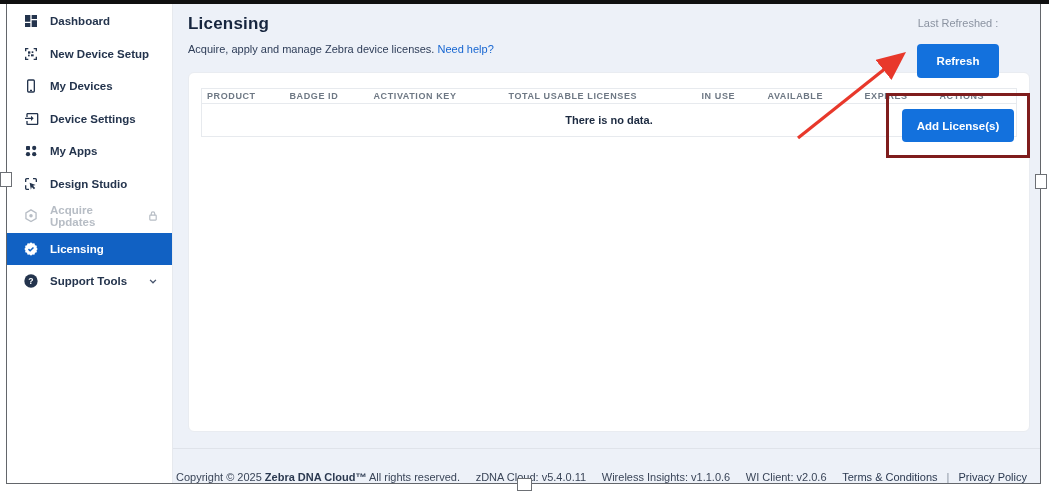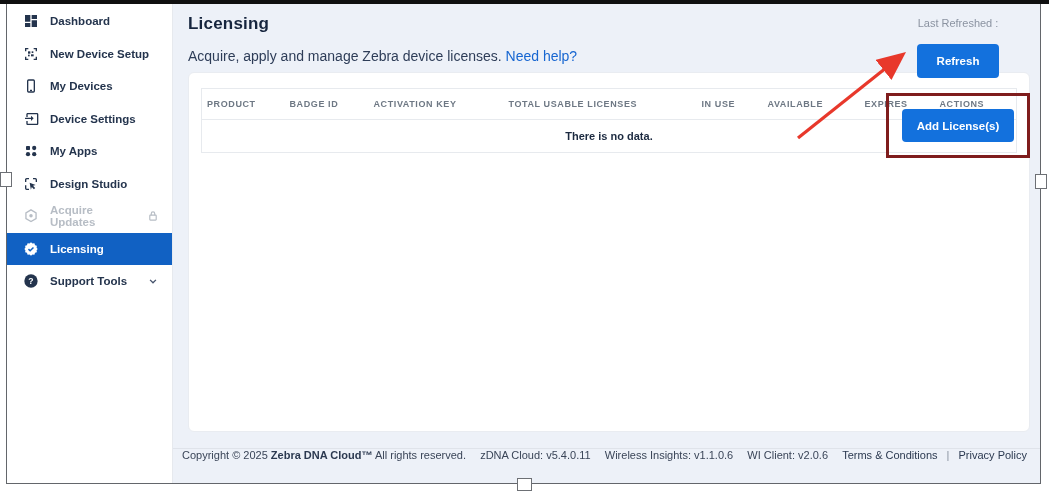--- a/index.html
+++ b/index.html
@@ -21,42 +21,42 @@
   .side-item.disabled { color:#b7bdc5; cursor:default; }
   .side-item.active { background:#1161c3; color:#fff; }
   .trail { margin-left:auto; display:flex; align-items:center; }
   .trail svg { width:14px; height:14px; }
 
   
   .main { flex:1; background:#edf1f8; display:flex; flex-direction:column; position:relative; }
 
   .page-header { height:68px; position:relative; padding:10px 0 0 15px; }
   .page-title { font-size:17px; font-weight:bold; color:#16253e; letter-spacing:.2px; }
-  .page-sub { margin-top:14px; font-size:14px; color:#2e3d58; }
+  .page-sub { margin-top:9px; font-size:11px; color:#2e3d58; }
   .help-link { color:#1766d1; text-decoration:none; cursor:pointer; }
 
   .actions { position:absolute; top:13px; right:10px; display:flex; align-items:center; gap:15px;flex-direction:column; }
   .last-refreshed { font-size:11px; color:#8b93a1; }
   .btn { border:none; border-radius:4px; background:#1371dd; color:#fff; font-family:inherit;
          font-size:11.5px; font-weight:bold; cursor:pointer; }
   .btn-refresh { width:82px; height:34px; }
   .btn-add { width:112px; height:33px; }
   .annot-box { border:3px solid #7f1d1d; padding:13px; background:transparent; }
 
   
   .card { margin:0 10px 0 15px; height:360px; background:#fff; border:1px solid #e9ecf1; border-radius:6px;
           padding:15px 12px; }
   table { width:100%; border-collapse:collapse; border:1px solid #e7eaee; }
   th { font-size:9px; font-weight:bold; letter-spacing:.6px; color:#6e7884; text-align:left;
-       padding:10px 5px; border-bottom:1px solid #e7eaee; white-space:nowrap; }
+       padding:2px 5px; border-bottom:1px solid #e7eaee; white-space:nowrap; }
   td.empty-cell { text-align:center; font-size:11px; font-weight:bold; color:#1c2a40; padding:10px 0; height:33px; }
 
   
-  .app-footer { margin-top:16px; border-top:1px solid #dfe3ea; height:35px; display:flex; align-items:flex-start;
-                font-size:11px; color:#3a4558; padding:0 13px 0 9px; justify-content:space-between; gap:0; white-space:nowrap; }
+  .app-footer { margin-top:16px; border-top:1px solid #dfe3ea; height:35px; display:flex; align-items:flex-end;
+                font-size:11px; color:#3a4558; padding:0 13px 0 3px; justify-content:space-between; gap:0; white-space:nowrap; }
   .brand-bold { font-weight:bold; color:#2b3950; }
   .foot-link { color:#2b3950; text-decoration:none; cursor:pointer; }
   .foot-sep { color:#8b93a1; margin:0 6px; }
 
   
   .overlay { position:absolute; left:0; top:0; width:1049px; height:496px; pointer-events:none; z-index:50; }
   .handle { position:absolute; background:#fff; border:1px solid #6d7075; z-index:60; }
   .handle-left { left:0; top:172px; width:12px; height:15px; }
   .handle-right { left:1035px; top:174px; width:12px; height:15px; }
   .handle-bottom { left:517px; top:478px; width:15px; height:13px; }

